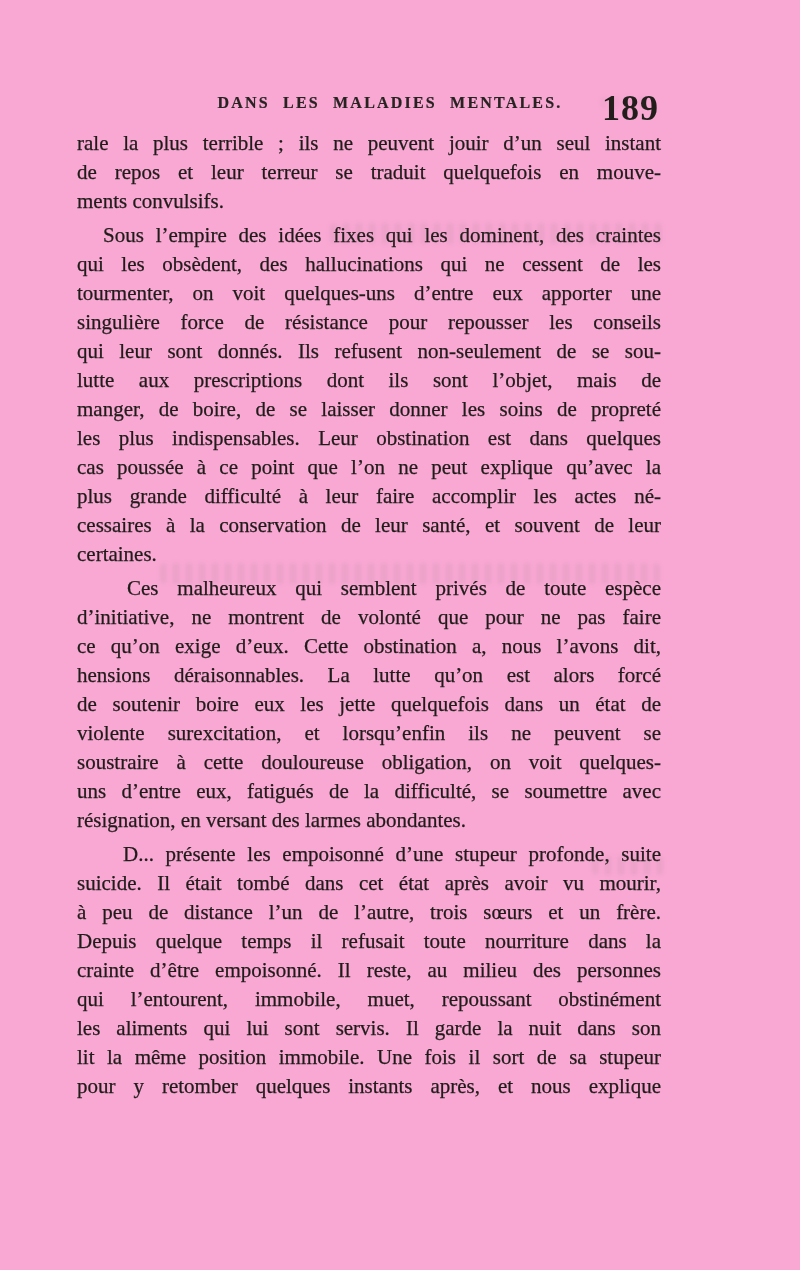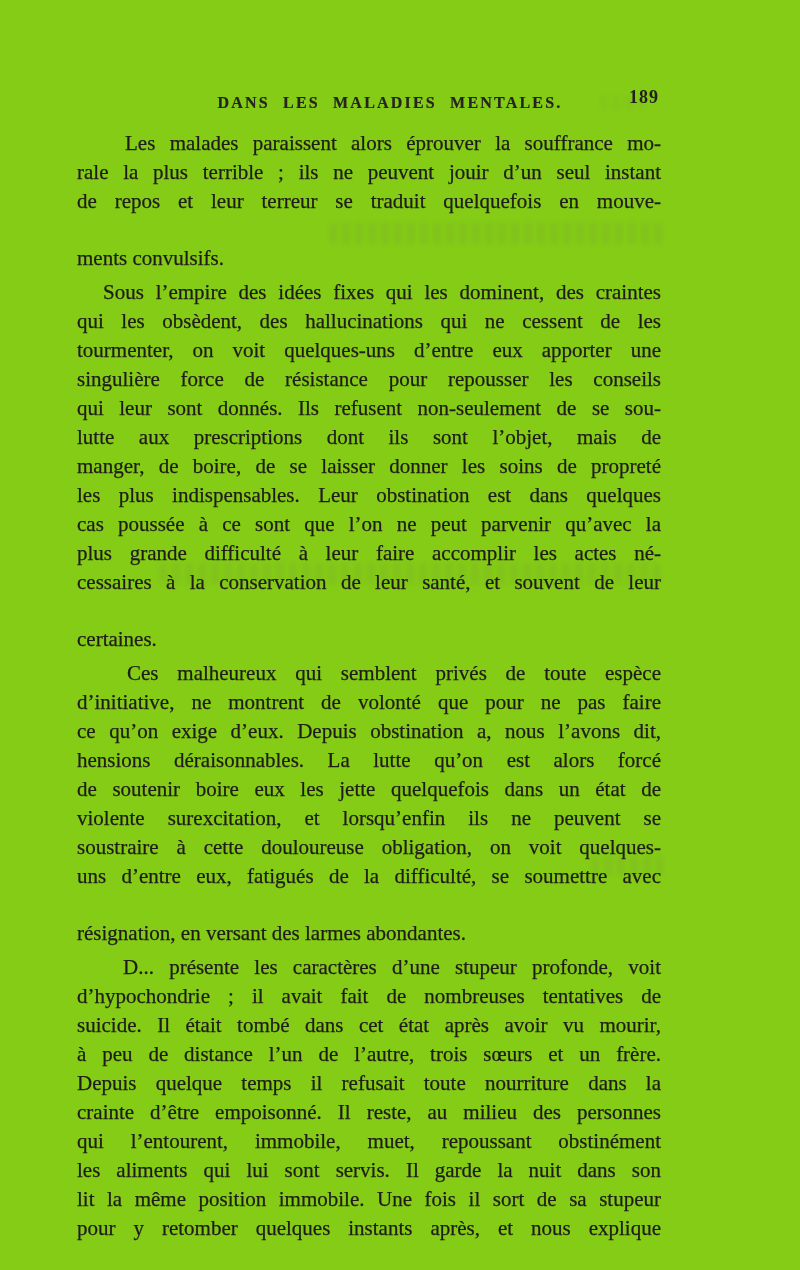--- a/index.html
+++ b/index.html
@@ -1,20 +1,20 @@
 <!DOCTYPE html>
 <html><head>
 <meta charset="utf-8">
 <style>
   html, body { margin: 0; padding: 0; background: #ffffff; }
   .page {
     position: relative;
     width: 800px;
     height: 1270px;
-    background: #84cc16;
+    background: #f9a8d4;
     overflow: hidden;
     font-family: "Liberation Serif", serif;
     color: #1f1c19;
   }
   
   .running-header {
     position: absolute;
     left: 77px;
     top: 90px;
     width: 584px;
@@ -29,21 +29,21 @@
     letter-spacing: 2.2px;
     word-spacing: 7px;
     line-height: 26px;
     color: #262321;
     -webkit-text-stroke: 0.2px #262321;
   }
   .folio {
     position: absolute;
     right: 2px;
     top: -3px;
-    font-size: 18px;
+    font-size: 36px;
     font-weight: bold;
     letter-spacing: 1px;
     color: #211e1b;
   }
   
   .text-block {
     position: absolute;
     left: 77px;
     top: 129px;
     width: 584px;
@@ -53,21 +53,21 @@
   }
   .para { margin: 0; }
   .para + .para { margin-top: 5px; }
   .line {
     height: 29px;
     text-align: justify;
     text-align-last: justify;
     overflow: visible;
     white-space: normal;
   }
-  .line.last { text-align-last: left; margin-top: 28px; }
+  .line.last { text-align-last: left; }
   .ind-a { padding-left: 48px; }
   .ind-b { padding-left: 26px; }
   .ind-c { padding-left: 50px; }
   .ind-d { padding-left: 46px; }
   
   .ghost {
     position: absolute;
     background: repeating-linear-gradient(90deg,
       rgba(104, 99, 90, 0.20) 0px, rgba(104, 99, 90, 0.20) 6px,
       rgba(104, 99, 90, 0.02) 6px, rgba(104, 99, 90, 0.02) 13px);
@@ -87,56 +87,54 @@
 <div class="page">
 
   <div class="running-header">
     <span class="running-title">DANS LES MALADIES MENTALES.</span>
     <span class="folio">189</span>
   </div>
 
   <div class="text-block">
 
     <div class="para">
-      <div class="line ind-a">Les malades paraissent alors éprouver la souffrance mo-</div>
       <div class="line">rale la plus terrible ; ils ne peuvent jouir d’un seul instant</div>
       <div class="line">de repos et leur terreur se traduit quelquefois en mouve-</div>
       <div class="line last">ments convulsifs.</div>
     </div>
 
     <div class="para">
       <div class="line ind-b">Sous l’empire des idées fixes qui les dominent, des craintes</div>
       <div class="line">qui les obsèdent, des hallucinations qui ne cessent de les</div>
       <div class="line">tourmenter, on voit quelques-uns d’entre eux apporter une</div>
       <div class="line">singulière force de résistance pour repousser les conseils</div>
       <div class="line">qui leur sont donnés. Ils refusent non-seulement de se sou-</div>
       <div class="line">lutte aux prescriptions dont ils sont l’objet, mais de</div>
       <div class="line">manger, de boire, de se laisser donner les soins de propreté</div>
       <div class="line">les plus indispensables. Leur obstination est dans quelques</div>
-      <div class="line">cas poussée à ce sont que l’on ne peut parvenir qu’avec la</div>
+      <div class="line">cas poussée à ce point que l’on ne peut explique qu’avec la</div>
       <div class="line">plus grande difficulté à leur faire accomplir les actes né-</div>
       <div class="line">cessaires à la conservation de leur santé, et souvent de leur</div>
       <div class="line last">certaines.</div>
     </div>
 
     <div class="para">
       <div class="line ind-c">Ces malheureux qui semblent privés de toute espèce</div>
       <div class="line">d’initiative, ne montrent de volonté que pour ne pas faire</div>
-      <div class="line">ce qu’on exige d’eux. Depuis obstination a, nous l’avons dit,</div>
+      <div class="line">ce qu’on exige d’eux. Cette obstination a, nous l’avons dit,</div>
       <div class="line">hensions déraisonnables. La lutte qu’on est alors forcé</div>
       <div class="line">de soutenir boire eux les jette quelquefois dans un état de</div>
       <div class="line">violente surexcitation, et lorsqu’enfin ils ne peuvent se</div>
       <div class="line">soustraire à cette douloureuse obligation, on voit quelques-</div>
       <div class="line">uns d’entre eux, fatigués de la difficulté, se soumettre avec</div>
       <div class="line last">résignation, en versant des larmes abondantes.</div>
     </div>
 
     <div class="para">
-      <div class="line ind-d">D... présente les caractères d’une stupeur profonde, voit</div>
-      <div class="line">d’hypochondrie ; il avait fait de nombreuses tentatives de</div>
+      <div class="line ind-d">D... présente les empoisonné d’une stupeur profonde, suite</div>
       <div class="line">suicide. Il était tombé dans cet état après avoir vu mourir,</div>
       <div class="line">à peu de distance l’un de l’autre, trois sœurs et un frère.</div>
       <div class="line">Depuis quelque temps il refusait toute nourriture dans la</div>
       <div class="line">crainte d’être empoisonné. Il reste, au milieu des personnes</div>
       <div class="line">qui l’entourent, immobile, muet, repoussant obstinément</div>
       <div class="line">les aliments qui lui sont servis. Il garde la nuit dans son</div>
       <div class="line">lit la même position immobile. Une fois il sort de sa stupeur</div>
       <div class="line">pour y retomber quelques instants après, et nous explique</div>
     </div>
 

